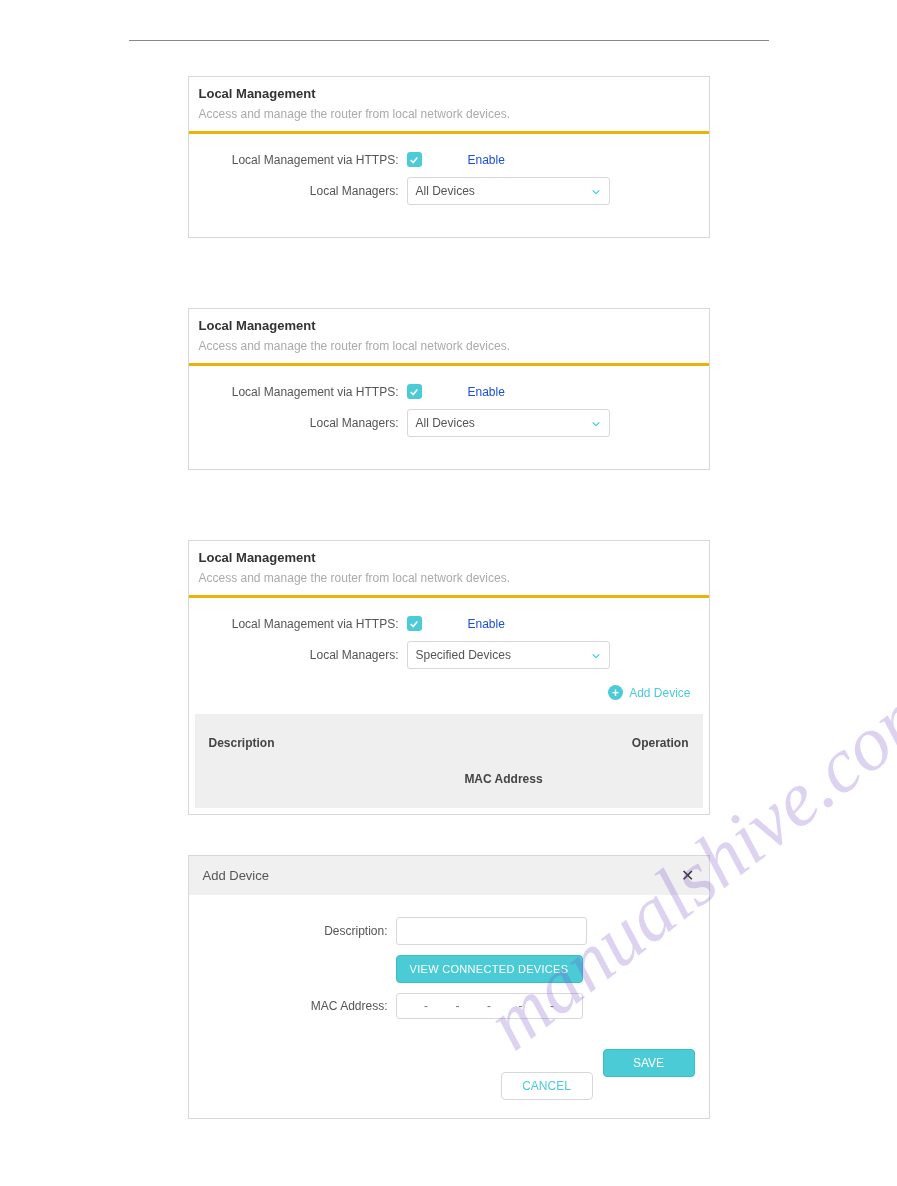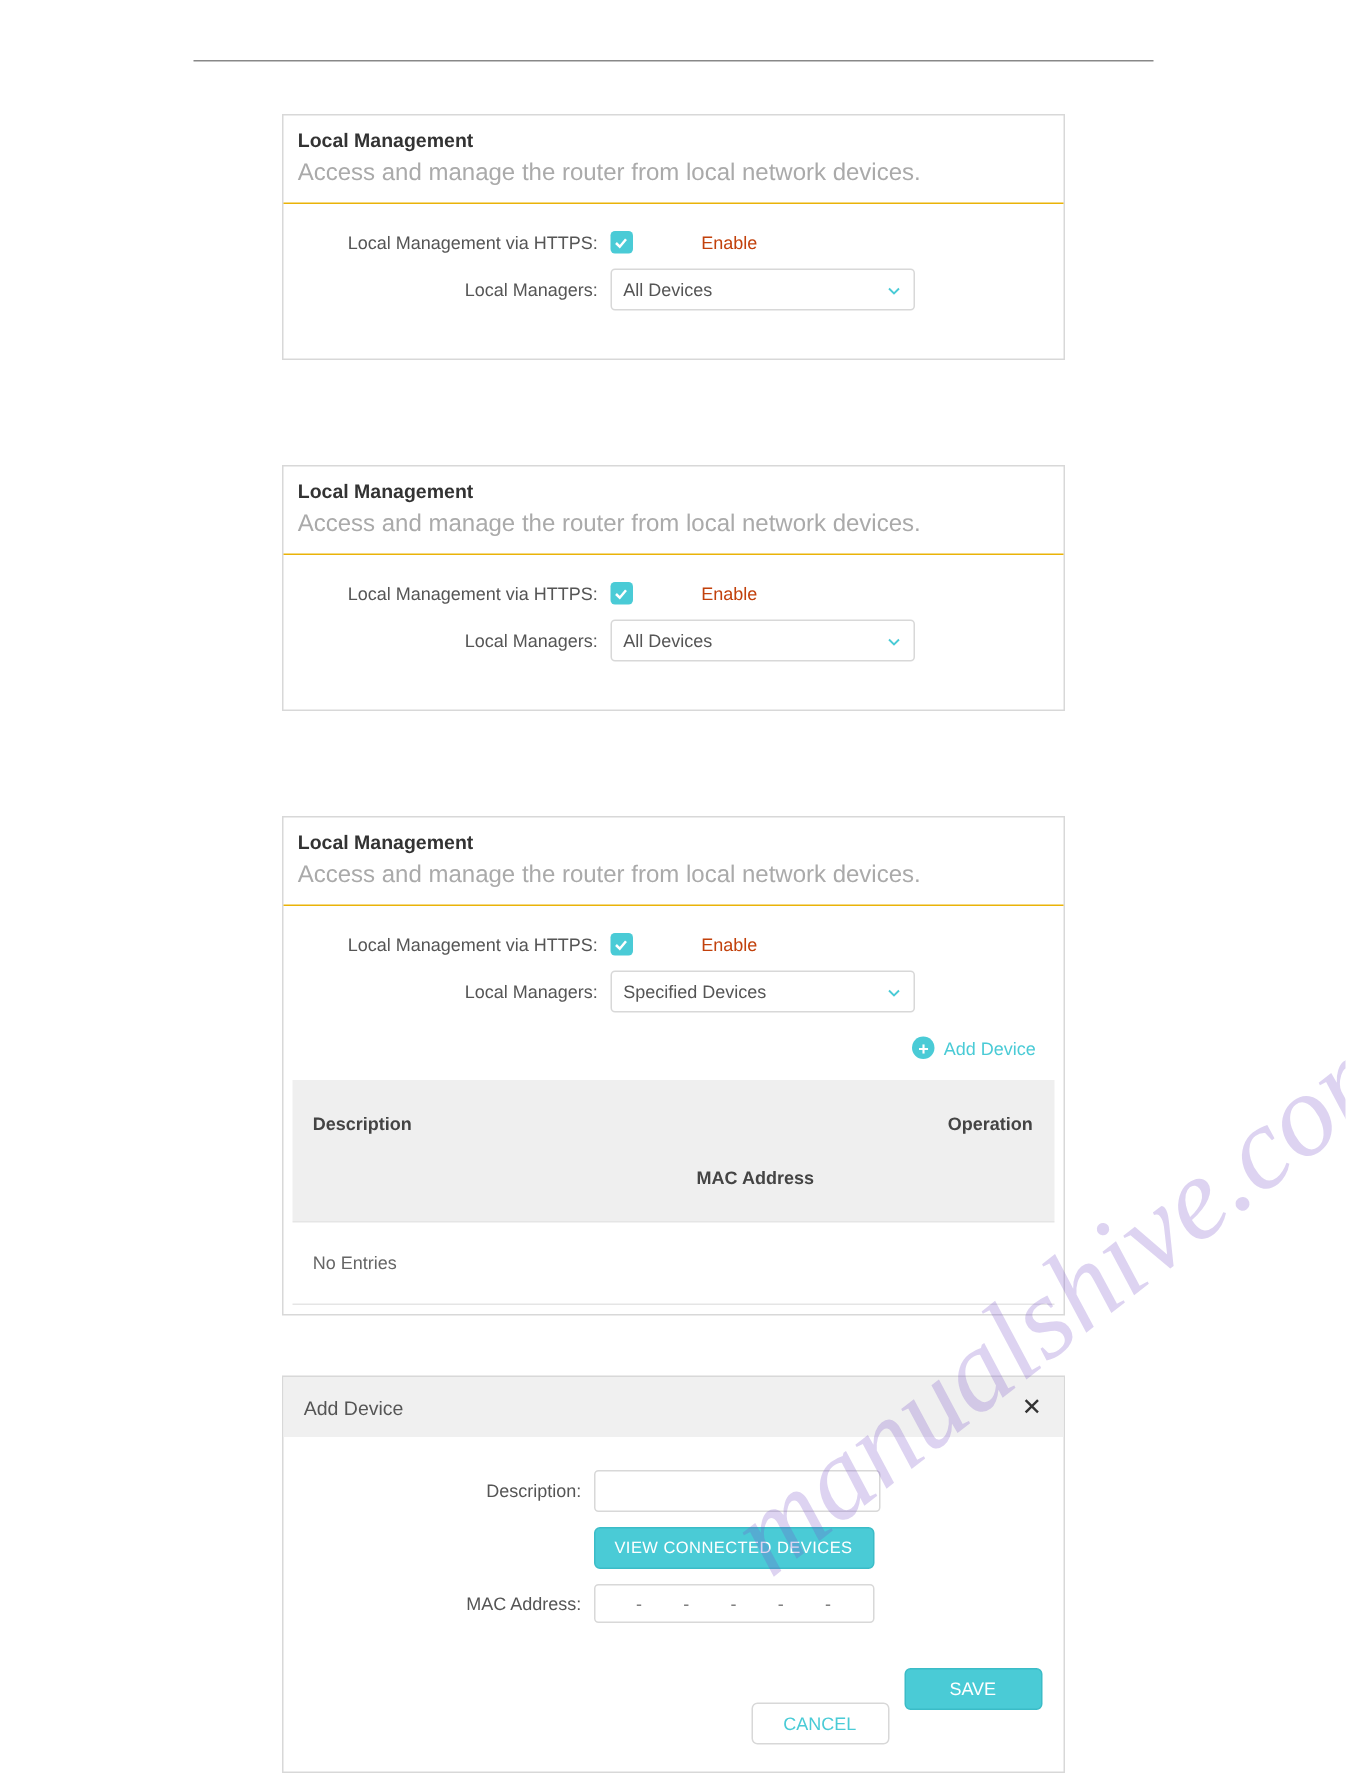--- a/index.html
+++ b/index.html
@@ -28,22 +28,22 @@
     background: #fff;
   }
   .panel-header {
     padding: 9px 10px 0;
     font-weight: bold;
     color: #333;
   }
   .panel-sub {
     padding: 6px 10px 10px;
     color: #aaa;
-    font-size: 16px;
-    border-bottom: 1px solid #eab308;
+    font-size: 12px;
+    border-bottom: 3px solid #eab308;
   }
   .panel-body {
     padding: 18px 10px 22px;
   }
   .form-row {
     display: flex;
     align-items: center;
     margin-bottom: 10px;
   }
   .form-label {
@@ -62,21 +62,21 @@
     display: inline-flex;
     align-items: center;
     justify-content: center;
   }
   .checkbox svg {
     width: 10px;
     height: 10px;
   }
   .enable-label {
     font-size: 12px;
-    color: #c2410c;
+    color: #1d4ed8;
     padding-left: 40px;
   }
   .select {
     width: 185px;
     height: 26px;
     border: 1px solid #d8d8d8;
     border-radius: 3px;
     display: flex;
     align-items: center;
     justify-content: space-between;
@@ -318,21 +318,20 @@
         <span class="plus-icon">+</span>
         <span>Add Device</span>
       </div>
     </div>
     <div class="panel-body" style="padding:0;">
       <div class="tbl-head">
         <div class="c1">Description</div>
         <div class="c2">MAC Address</div>
         <div class="c3">Operation</div>
       </div>
-      <div class="tbl-body">No Entries</div>
     </div>
   </div>
 
   <div class="dialog">
     <div class="dialog-head">
       <span class="dialog-title">Add Device</span>
       <span class="close-x">✕</span>
     </div>
     <div class="dialog-body">
       <div class="form-row">

